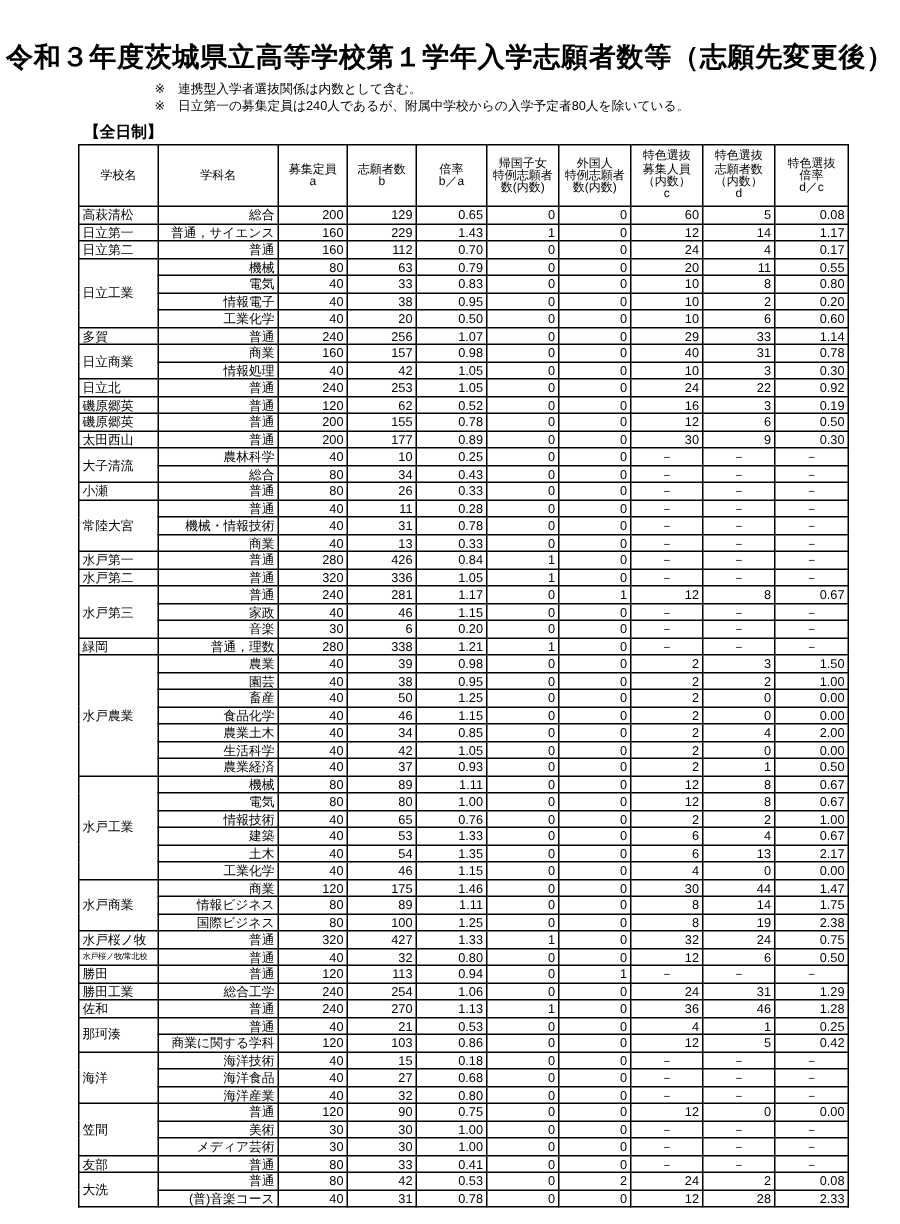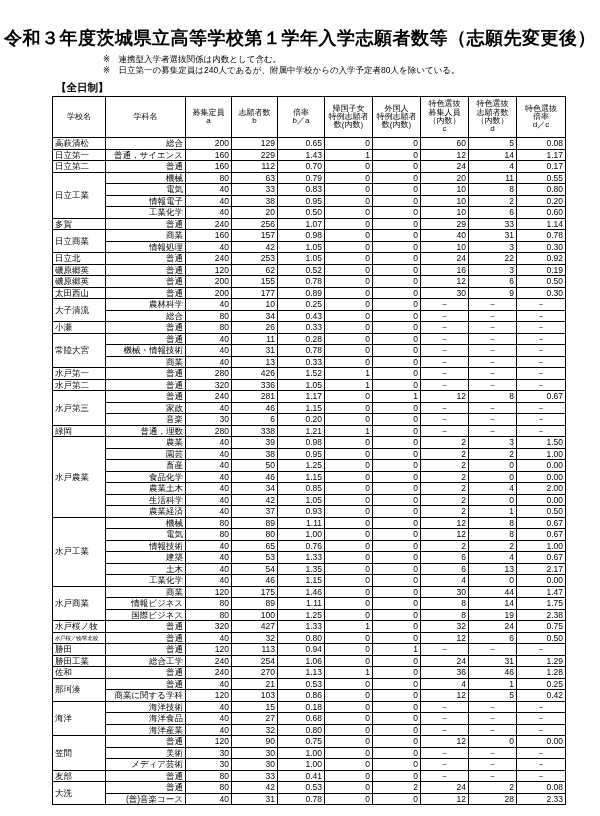--- a/index.html
+++ b/index.html
@@ -325,21 +325,21 @@
           <td class="num">0</td>
           <td class="dash">－</td>
           <td class="dash">－</td>
           <td class="dash">－</td>
         </tr>
         <tr>
           <td class="school" rowspan="1">水戸第一</td>
           <td class="dept">普通</td>
           <td class="num">280</td>
           <td class="num">426</td>
-          <td class="num">1.52</td>
+          <td class="num">0.84</td>
           <td class="num">1</td>
           <td class="num">0</td>
           <td class="dash">－</td>
           <td class="dash">－</td>
           <td class="dash">－</td>
         </tr>
         <tr>
           <td class="school" rowspan="1">水戸第二</td>
           <td class="dept">普通</td>
           <td class="num">320</td>

